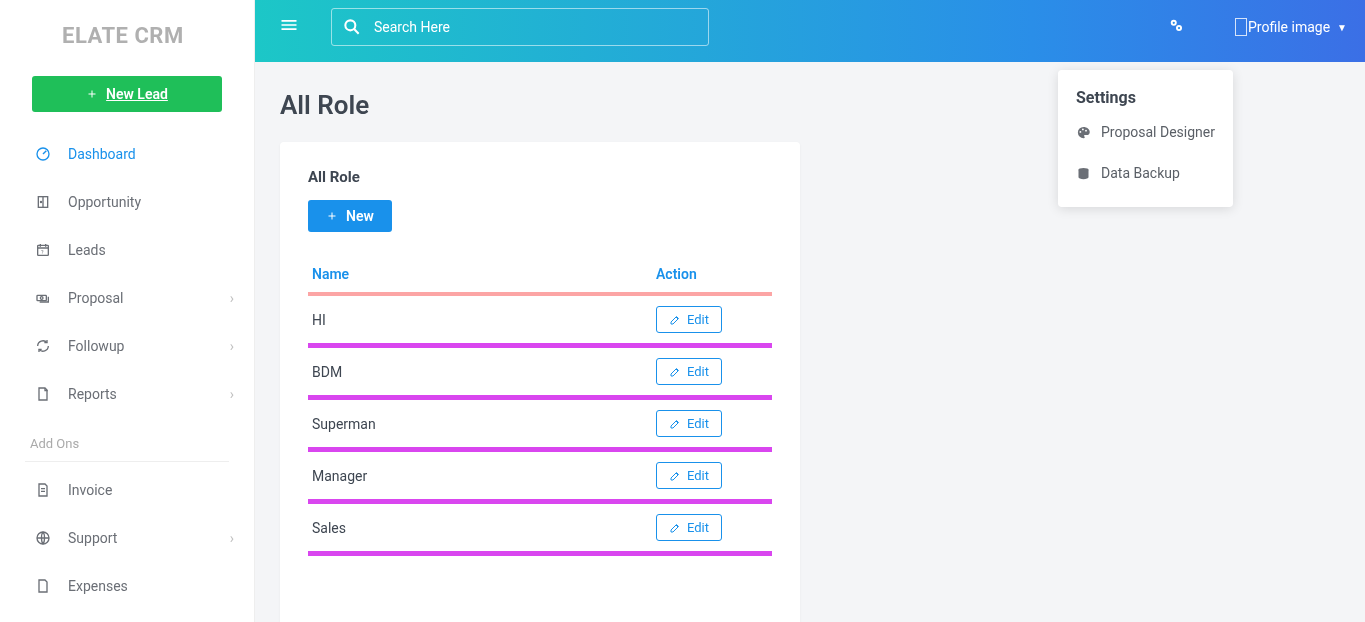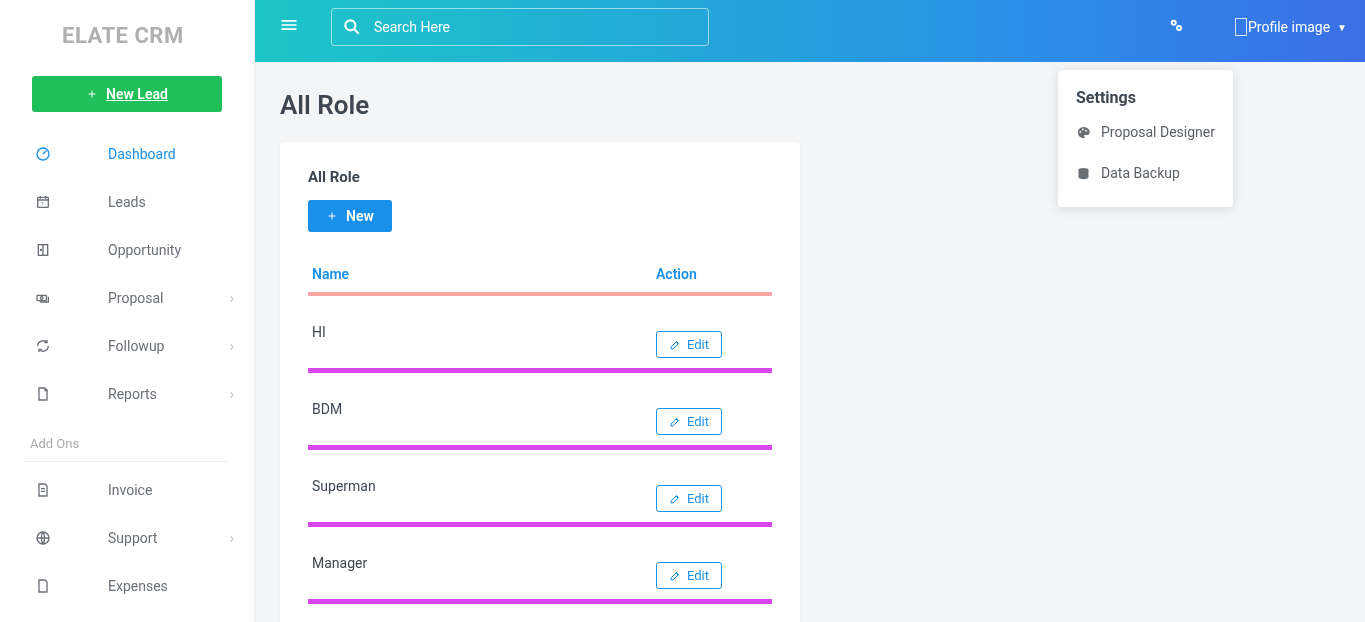--- a/index.html
+++ b/index.html
@@ -4,21 +4,21 @@
 <style>
 * { margin: 0; padding: 0; box-sizing: border-box; font-family: -apple-system, BlinkMacSystemFont, "Segoe UI", Roboto, sans-serif; }
 body { background: #f4f5f7; width: 1365px; height: 622px; overflow: hidden; display: flex; }
 .sidebar { width: 255px; background: #fff; height: 622px; border-right: 1px solid #eee; position: relative; }
 .sidebar-scroll { height: 100%; overflow-y: auto; padding-bottom: 36px; }
 .sidebar-scroll::-webkit-scrollbar { width: 6px; }
 .sidebar-scroll::-webkit-scrollbar-thumb { background: #b8b8b8; border-radius: 3px; }
 .sidebar-scroll::-webkit-scrollbar-track { background: transparent; }
 .brand { color: #b0b0b0; font-weight: 700; font-size: 22px; letter-spacing: 0.5px; padding: 23px 20px 18px 62px; }
 .new-lead-btn { margin: 10px 32px 18px 32px; background: #1fbf59; color: #fff; border: none; border-radius: 3px; padding: 10px 0; font-size: 14px; font-weight: 600; cursor: pointer; display: flex; align-items: center; justify-content: center; gap: 8px; width: calc(100% - 64px); text-decoration: underline; }
-.nav-item { display: flex; padding: 16px 20px 16px 35px; color: #6b6f76; font-size: 14px; cursor: pointer; position: relative; gap: 40px; }
+.nav-item { display: flex; padding: 16px 20px 16px 35px; color: #6b6f76; font-size: 14px; cursor: pointer; position: relative; }
 .nav-item.active { color: #1991eb; }
 .nav-item .icon-wrap { width: 33px; display: flex; align-items: center; justify-content: flex-start; }
 .nav-item .chev { margin-left: auto; color: #c0c0c0; font-size: 14px; }
 .section-hdr { color: #aaa; font-size: 13px; padding: 18px 20px 10px 30px; }
 .section-div { height: 1px; background: #eee; margin: 0 25px 4px 25px; }
 .main { flex: 1; display: flex; flex-direction: column; position: relative; }
 .topbar { height: 62px; background: linear-gradient(90deg, #1cc7c7 0%, #2a8ee8 70%, #3b6fe6 100%); display: flex; align-items: center; padding: 0 18px 8px 20px; gap: 28px; }
 .hamburger { color: #fff; cursor: pointer; padding: 4px; }
 .search-wrap { display: flex; align-items: center; border: 1px solid rgba(255,255,255,.55); border-radius: 3px; height: 38px; width: 378px; padding: 0 10px; gap: 12px; }
 .search-wrap input { background: transparent; border: none; outline: none; color: #fff; font-size: 14px; flex: 1; }
@@ -30,21 +30,21 @@
 .profile .arrow { margin-left: 6px; font-size: 10px; }
 .content { flex: 1; padding: 28px 0 0 25px; overflow: auto; }
 .page-title { font-size: 26px; font-weight: 600; color: #3e4651; margin-bottom: 22px; }
 .card { background: #fff; width: 520px; border-radius: 4px; box-shadow: 0 1px 3px rgba(0,0,0,.05); padding: 26px 28px 130px 28px; }
 .card-title { font-size: 15px; font-weight: 700; color: #3e4651; margin-bottom: 14px; }
 .new-btn { background: #1991eb; color: #fff; border: none; border-radius: 3px; padding: 8px 18px; font-size: 14px; font-weight: 600; cursor: pointer; display: inline-flex; align-items: center; gap: 8px; margin-bottom: 24px; }
 .tbl { width: 100%; border-collapse: collapse; }
 .tbl th { text-align: left; color: #1991eb; font-weight: 600; font-size: 14px; padding: 10px 4px; border-bottom: 4px solid #fca5a5; }
 .tbl td { padding: 10px 4px; font-size: 14px; color: #3e4651; border-bottom: 5px solid #d946ef; }
 .tbl td.action-cell { width: 120px; }
-.edit-btn { border: 1px solid #1991eb; color: #1991eb; background: #fff; border-radius: 3px; padding: 5px 12px; font-size: 13px; cursor: pointer; display: inline-flex; align-items: center; gap: 6px; margin-top: 25px; }
+.edit-btn { border: 1px solid #1991eb; color: #1991eb; background: #fff; border-radius: 3px; padding: 5px 12px; font-size: 13px; cursor: pointer; display: inline-flex; align-items: center; gap: 6px; }
 .settings-pop { position: absolute; top: 70px; right: 132px; width: 175px; background: #fff; border-radius: 4px; box-shadow: 0 2px 12px rgba(0,0,0,.12); padding: 18px 18px 18px 18px; }
 .settings-pop h4 { font-size: 16px; font-weight: 700; color: #3e4651; margin-bottom: 7px; }
 .settings-item { display: flex; align-items: center; gap: 10px; font-size: 14px; color: #5a5f66; padding: 8px 0; cursor: pointer; margin-top: 9px; }
 .svg-ico { display: inline-flex; }
 </style>
 </head>
 <body>
 
 <div class="sidebar">
   <div class="sidebar-scroll">
@@ -63,36 +63,36 @@
           <svg width="16" height="16" viewBox="0 0 24 24" fill="none" stroke="#1991eb" stroke-width="2">
             <circle cx="12" cy="12" r="9"></circle>
             <path d="M12 12l5-5"></path>
           </svg>
         </span>
       <span>Dashboard</span>
     </div>
     <div class="nav-item">
       <span class="icon-wrap">
           <svg width="16" height="16" viewBox="0 0 24 24" fill="none" stroke="#6b6f76" stroke-width="2">
+            <rect x="5" y="4" width="14" height="16"></rect>
+            <path d="M12 4v16"></path>
+            <circle cx="9" cy="12" r="0.8" fill="#6b6f76"></circle>
+          </svg>
+        </span>
+      <span>Opportunity</span>
+    </div>
+    <div class="nav-item">
+      <span class="icon-wrap">
+          <svg width="16" height="16" viewBox="0 0 24 24" fill="none" stroke="#6b6f76" stroke-width="2">
             <rect x="4" y="5" width="16" height="15" rx="1"></rect>
             <path d="M4 9h16M8 3v4M16 3v4"></path>
             <text x="9" y="18" font-size="8" fill="#6b6f76" stroke="none">?</text>
           </svg>
         </span>
       <span>Leads</span>
-    </div>
-    <div class="nav-item">
-      <span class="icon-wrap">
-          <svg width="16" height="16" viewBox="0 0 24 24" fill="none" stroke="#6b6f76" stroke-width="2">
-            <rect x="5" y="4" width="14" height="16"></rect>
-            <path d="M12 4v16"></path>
-            <circle cx="9" cy="12" r="0.8" fill="#6b6f76"></circle>
-          </svg>
-        </span>
-      <span>Opportunity</span>
     </div>
     <div class="nav-item">
       <span class="icon-wrap">
           <svg width="16" height="16" viewBox="0 0 24 24" fill="none" stroke="#6b6f76" stroke-width="2">
             <rect x="3" y="8" width="14" height="8" rx="1"></rect>
             <circle cx="10" cy="12" r="2"></circle>
             <path d="M20 10v8H7"></path>
           </svg>
         </span>
       <span>Proposal</span>

